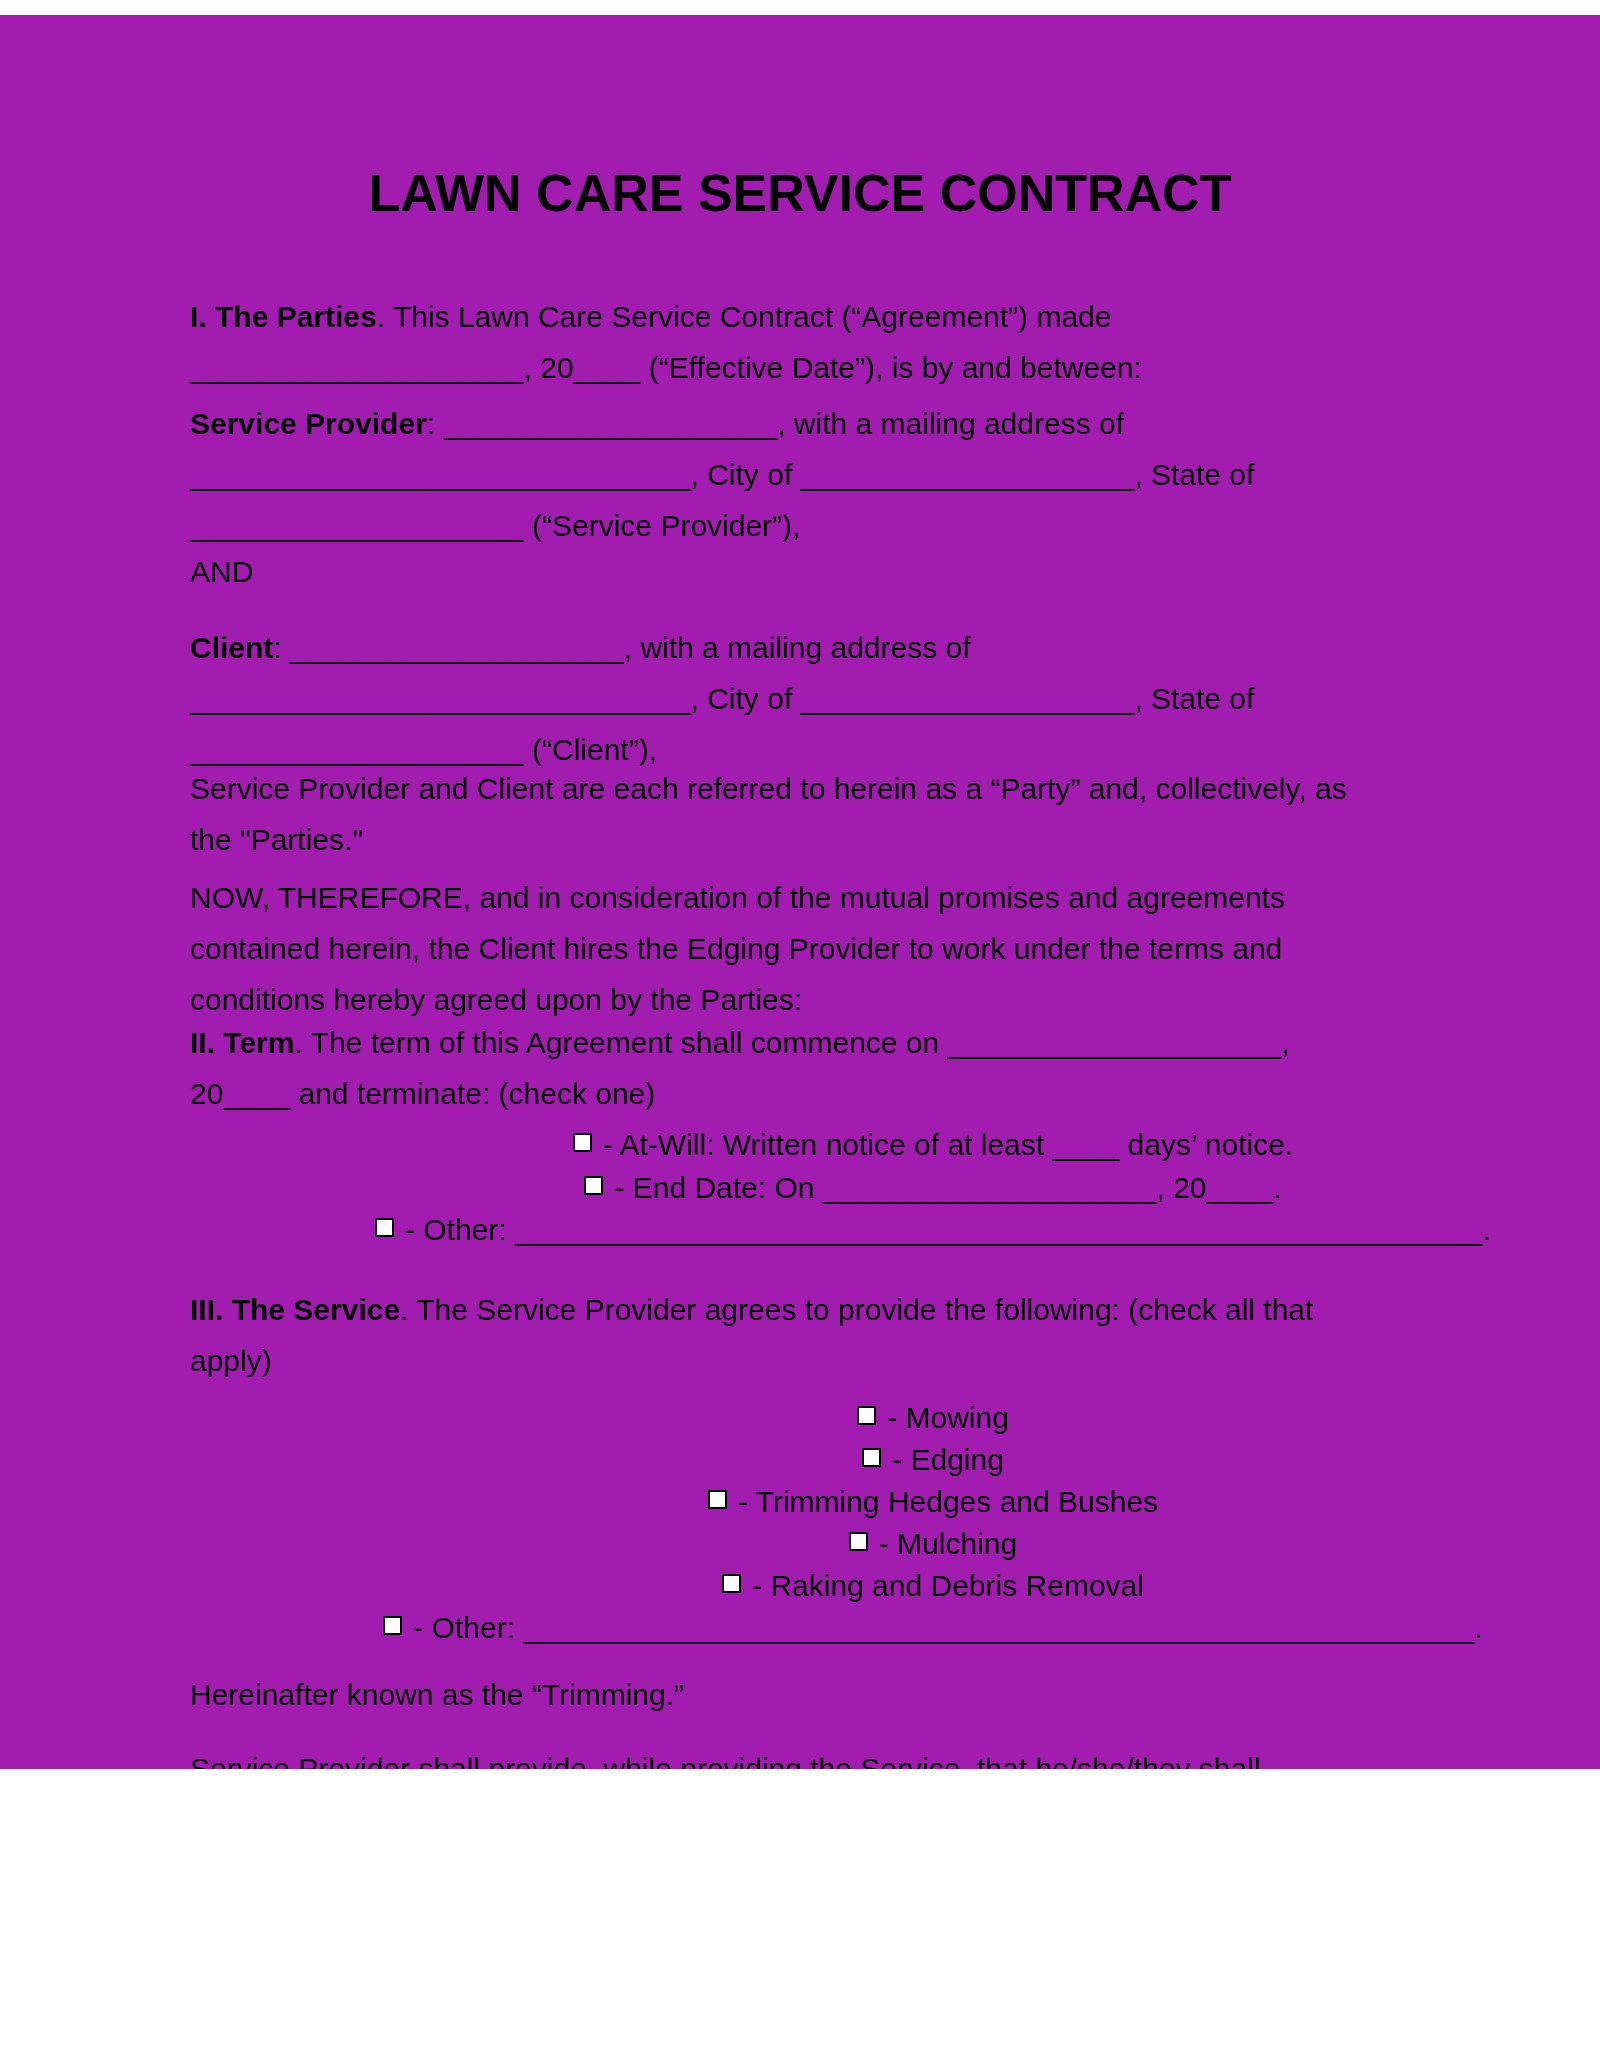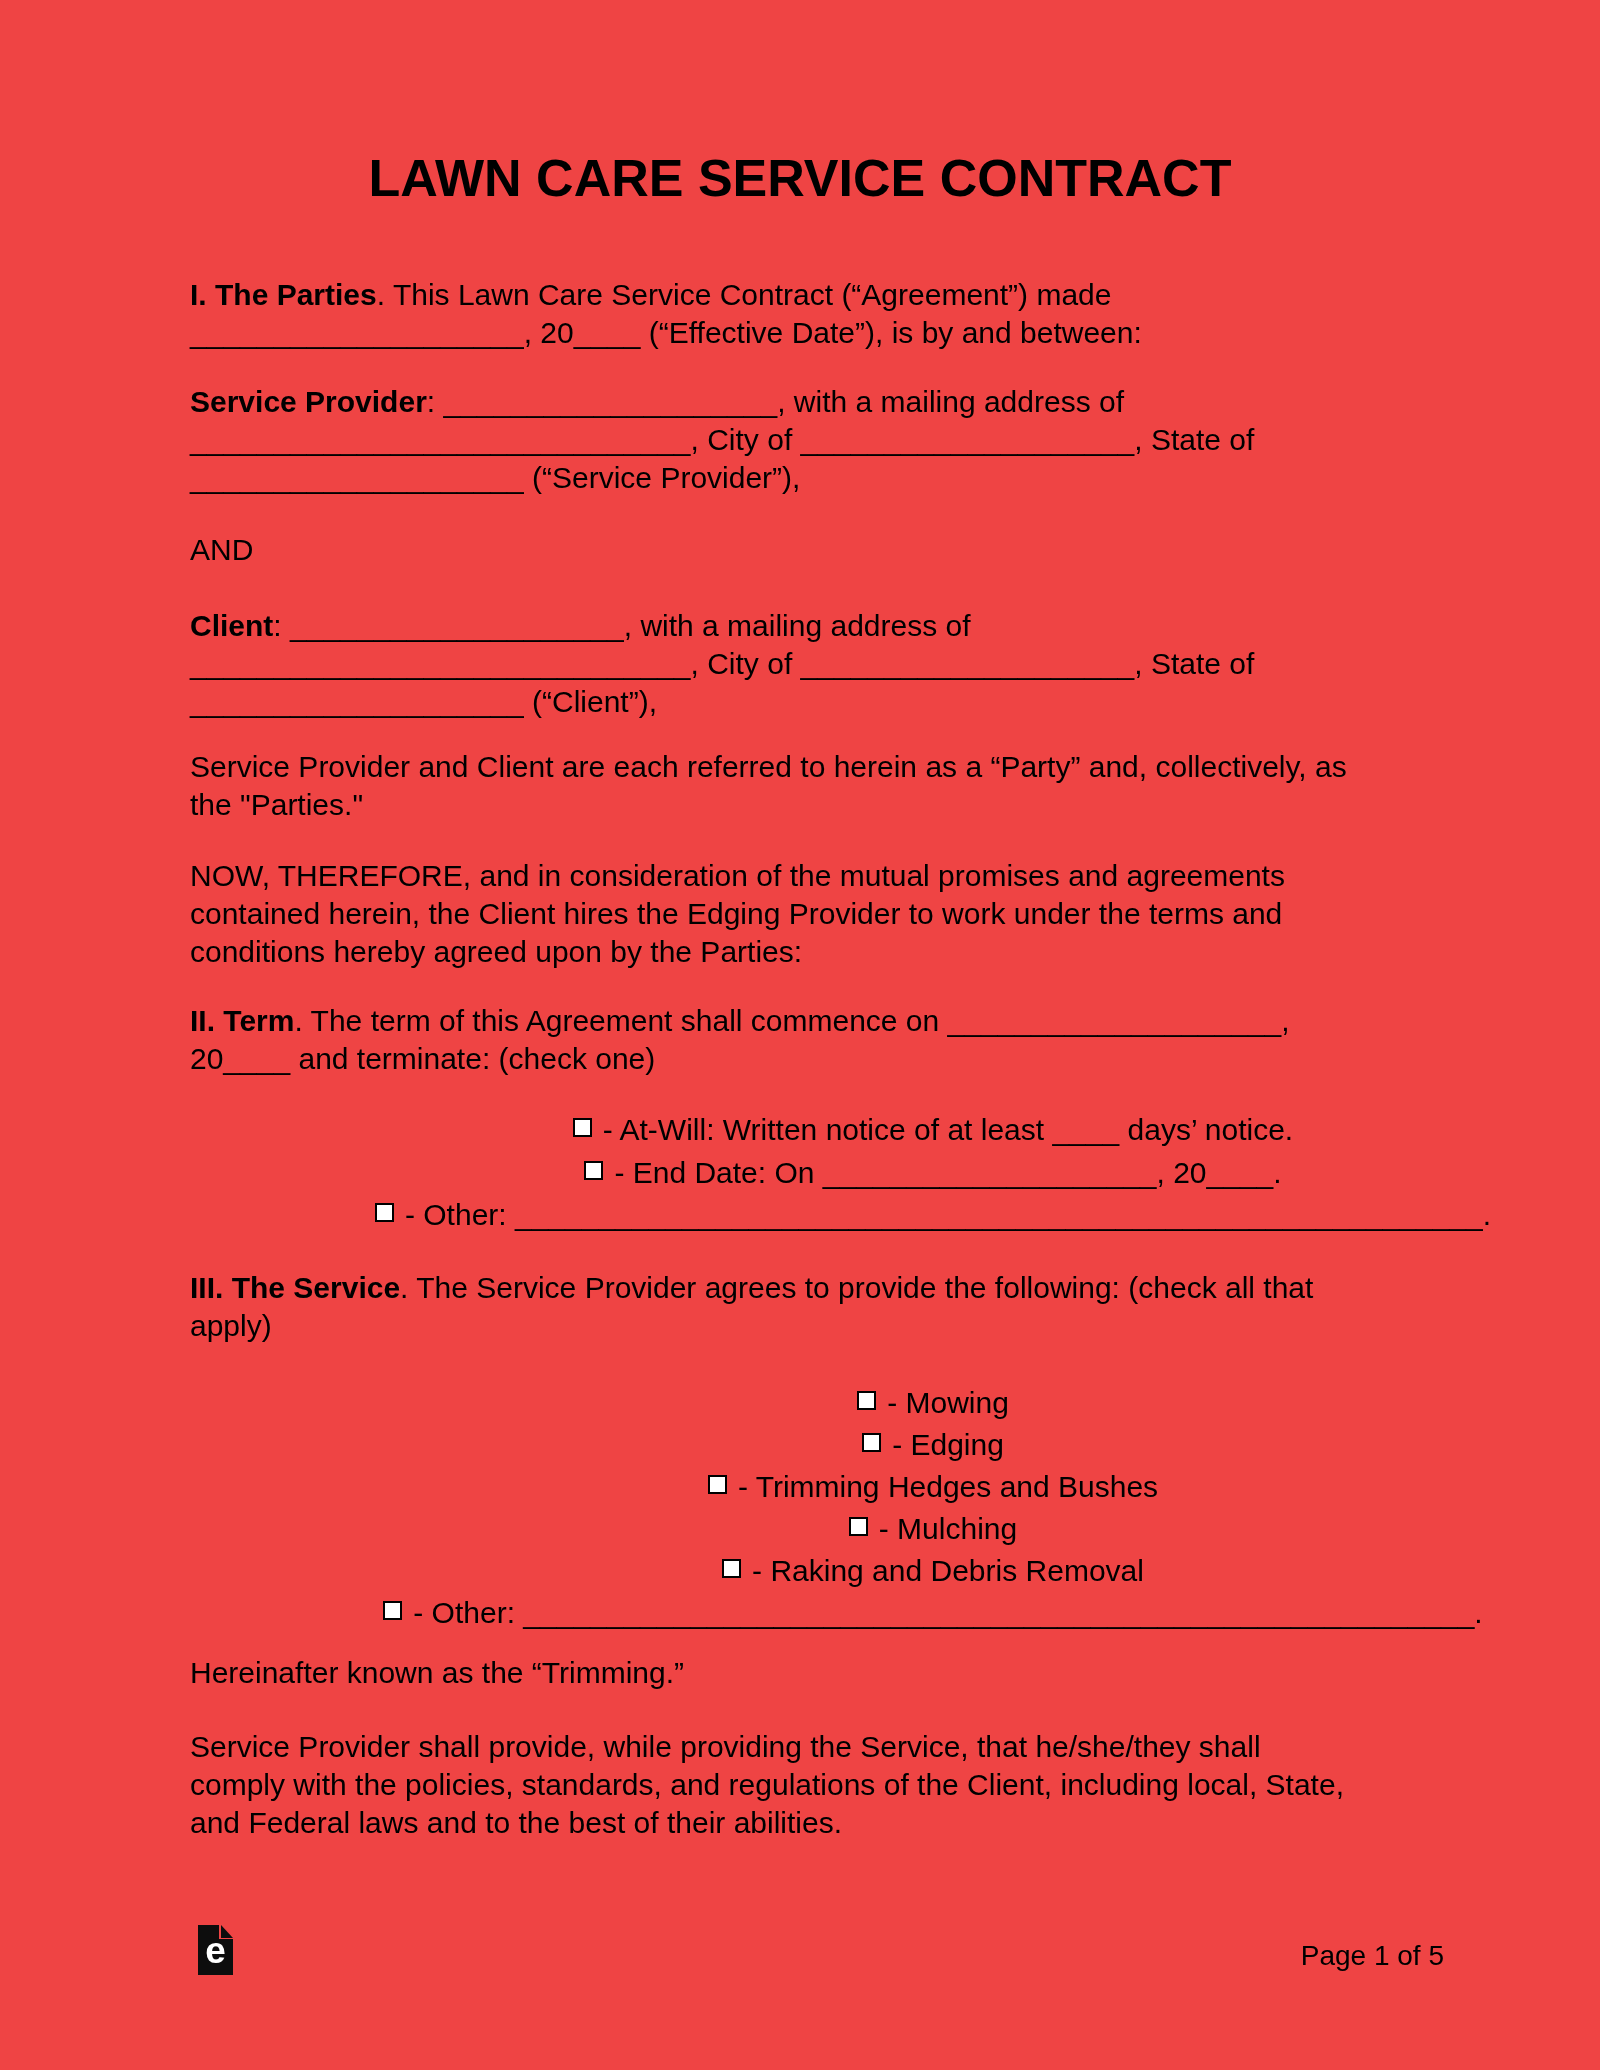--- a/index.html
+++ b/index.html
@@ -1,42 +1,43 @@
 <!DOCTYPE html>
 <html><head>
 <meta charset="utf-8">
 <style>
   html, body { margin: 0; padding: 0; background: #fff; }
   .page {
     position: relative;
     width: 1600px;
-    height: 2070px;
-    background: #ef4444;
+    height: 1754px;
+    background: #a21caf;
     font-family: "Liberation Sans", sans-serif;
     color: #000;
     overflow: hidden;
+    margin-top: 15px;
   }
   .title {
     position: absolute;
     top: 150px;
     left: 0;
     width: 1600px;
     margin: 0;
     text-align: center;
     font-size: 52px;
     line-height: 56px;
     font-weight: 700;
   }
   .para {
     position: absolute;
     left: 190px;
     width: 1340px;
     margin: 0;
     font-size: 30px;
-    line-height: 38px;
+    line-height: 51px;
     white-space: pre-line;
   }
   .b { font-weight: 700; }
   .list {
     position: absolute;
     left: 283px;
     width: 1300px;
     font-size: 30px;
     text-align: center;
   }

